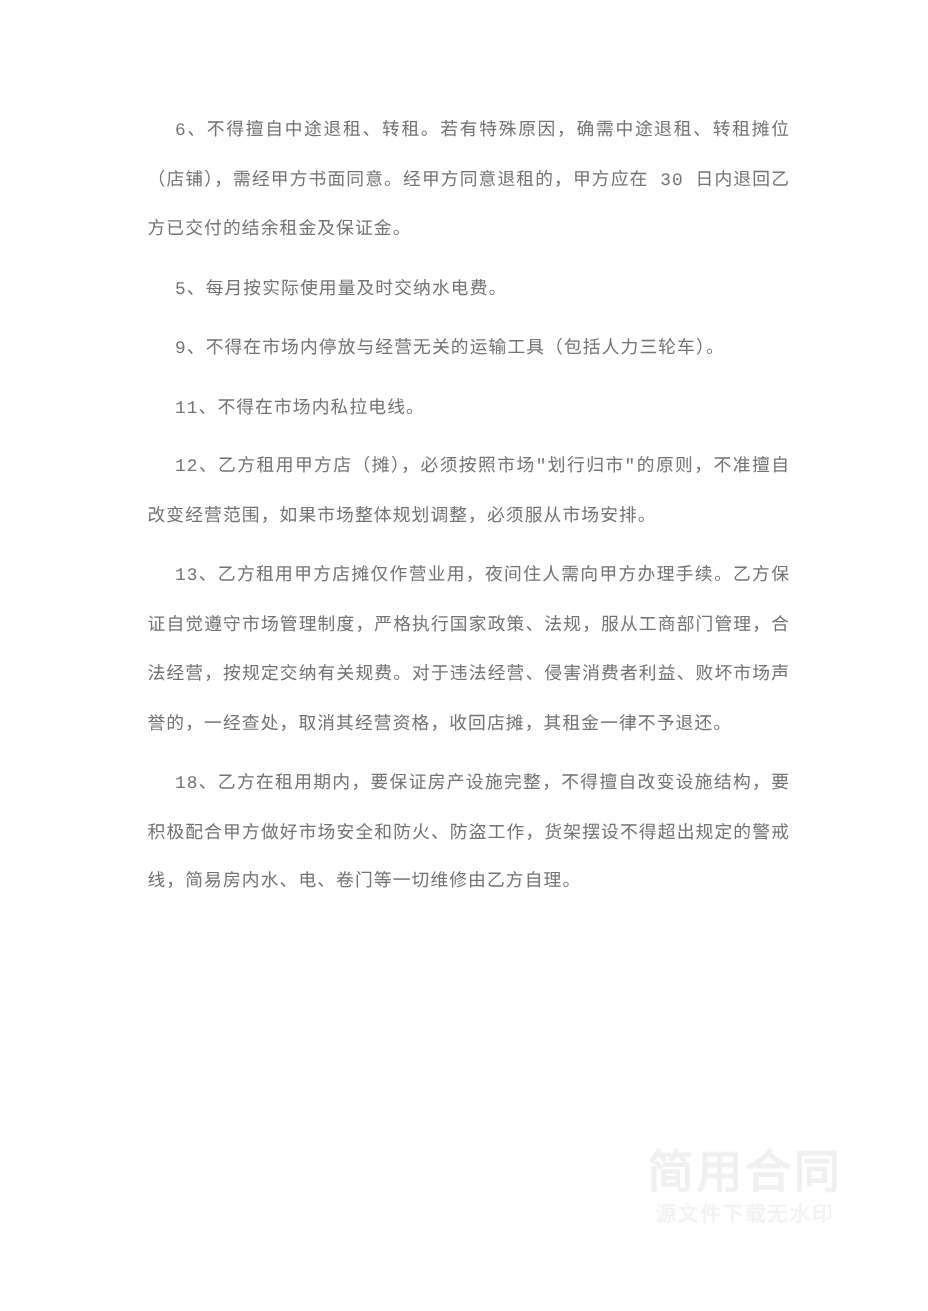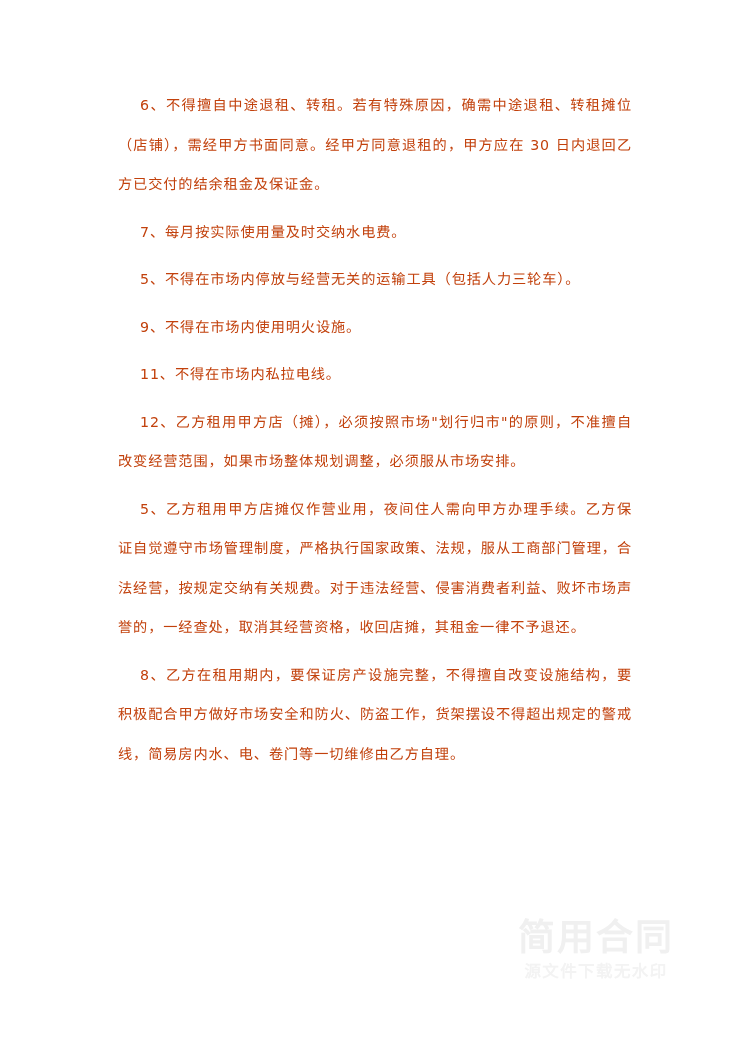--- a/index.html
+++ b/index.html
@@ -24,26 +24,27 @@
     position: absolute;
     left: 118px;
     top: 86px;
     width: 514px;
   }
 
   .clause {
     margin: 0 0 8px 0;
     font-size: 14.2px;
     line-height: 39.5px;
-    color: #c2410c;
+    color: #737373;
     text-align: justify;
     text-justify: inter-character;
     text-indent: 22px;
     letter-spacing: 0.9px;
     word-break: break-all;
+    font-family: Liberation Mono, monospace;
     -webkit-font-smoothing: antialiased;
   }
 
   .clause:last-child {
     margin-bottom: 0;
   }
 
   
   .clause.single {
     margin-bottom: 8px;
@@ -80,27 +81,26 @@
     white-space: nowrap;
   }
 </style>
 </head>
 <body>
 
 <div class="page">
 
   <div class="doc-body">
     <p class="clause">6、不得擅自中途退租、转租。若有特殊原因，确需中途退租、转租摊位（店铺），需经甲方书面同意。经甲方同意退租的，甲方应在 30 日内退回乙方已交付的结余租金及保证金。</p>
-    <p class="clause single">7、每月按实际使用量及时交纳水电费。</p>
-    <p class="clause single">5、不得在市场内停放与经营无关的运输工具（包括人力三轮车）。</p>
-    <p class="clause single">9、不得在市场内使用明火设施。</p>
+    <p class="clause single">5、每月按实际使用量及时交纳水电费。</p>
+    <p class="clause single">9、不得在市场内停放与经营无关的运输工具（包括人力三轮车）。</p>
     <p class="clause single">11、不得在市场内私拉电线。</p>
     <p class="clause">12、乙方租用甲方店（摊），必须按照市场"划行归市"的原则，不准擅自改变经营范围，如果市场整体规划调整，必须服从市场安排。</p>
-    <p class="clause">5、乙方租用甲方店摊仅作营业用，夜间住人需向甲方办理手续。乙方保证自觉遵守市场管理制度，严格执行国家政策、法规，服从工商部门管理，合法经营，按规定交纳有关规费。对于违法经营、侵害消费者利益、败坏市场声誉的，一经查处，取消其经营资格，收回店摊，其租金一律不予退还。</p>
-    <p class="clause">8、乙方在租用期内，要保证房产设施完整，不得擅自改变设施结构，要积极配合甲方做好市场安全和防火、防盗工作，货架摆设不得超出规定的警戒线，简易房内水、电、卷门等一切维修由乙方自理。</p>
+    <p class="clause">13、乙方租用甲方店摊仅作营业用，夜间住人需向甲方办理手续。乙方保证自觉遵守市场管理制度，严格执行国家政策、法规，服从工商部门管理，合法经营，按规定交纳有关规费。对于违法经营、侵害消费者利益、败坏市场声誉的，一经查处，取消其经营资格，收回店摊，其租金一律不予退还。</p>
+    <p class="clause">18、乙方在租用期内，要保证房产设施完整，不得擅自改变设施结构，要积极配合甲方做好市场安全和防火、防盗工作，货架摆设不得超出规定的警戒线，简易房内水、电、卷门等一切维修由乙方自理。</p>
   </div>
 
   <div class="watermark">
     <div class="watermark-main">简用合同</div>
     <div class="watermark-sub">源文件下载无水印</div>
   </div>
 
 </div>
 
 </body></html>

